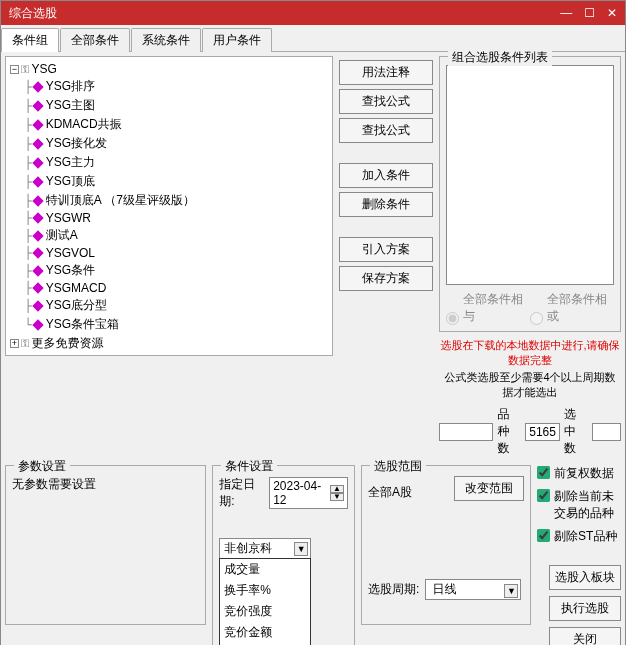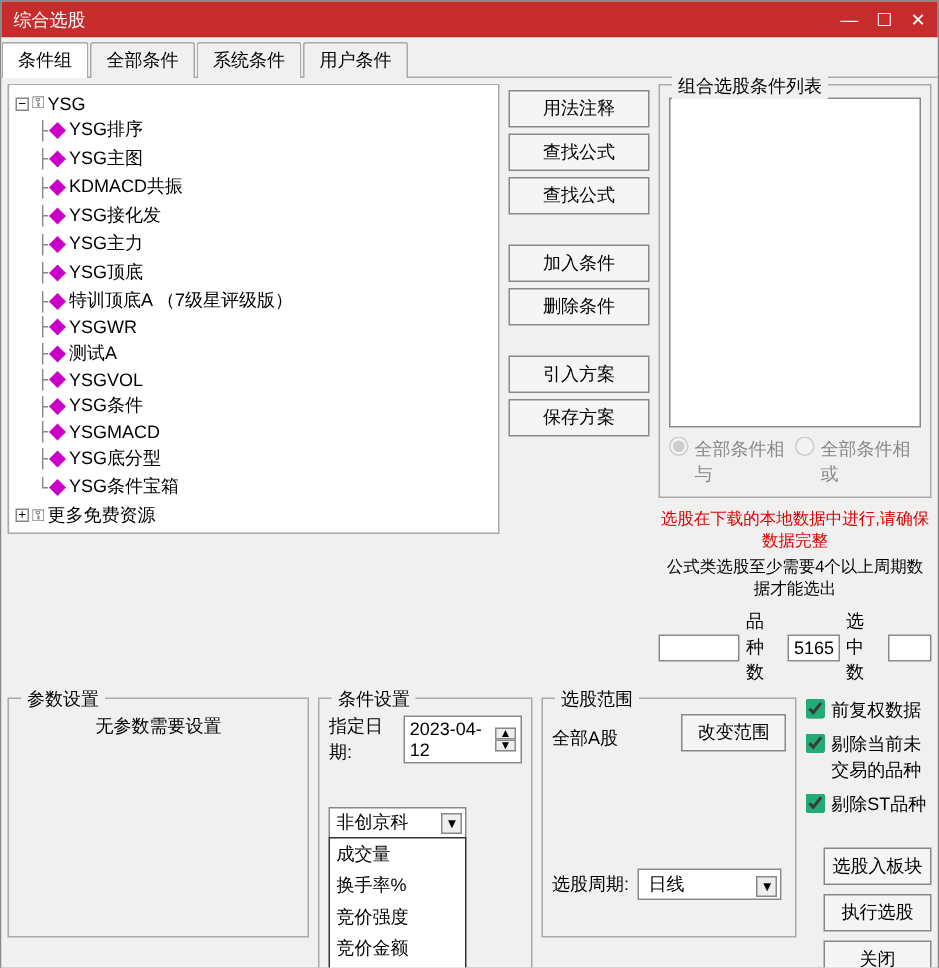--- a/index.html
+++ b/index.html
@@ -21,31 +21,31 @@
 .tree-node .key { font-size:11px; margin-right:2px; color:#555; }
 .tree-node .dia { display:inline-block; width:8px; height:8px; background:#c800c8; transform:rotate(45deg); margin:0 4px 0 2px; }
 .tree-node .lbl { }
 .midcol { width: 94px; display:flex; flex-direction:column; gap:4px; padding-top:4px; }
 .btn { border:1px solid #888; background:#f5f5f5; padding:3px 0; text-align:center; cursor:default; }
 .rightcol { width: 182px; }
 .group { border:1px solid #aaa; padding: 8px 6px 6px 6px; margin-bottom:6px; position:relative; }
 .group > .legend { position:absolute; top:-8px; left:8px; background:#f0f0f0; padding:0 4px; }
 .listbox { border:1px solid #888; background:#fff; height: 220px; width:100%; }
 .radios { display:flex; justify-content:space-around; color:#888; margin-top:6px; }
-.radio { display:flex; align-items:flex-start; gap:4px; }
+.radio { display:flex; align-items:flex-end; gap:4px; }
 .radio input { }
 .warn1 { color:#d00; text-align:center; margin-top:4px; font-size:11px; }
 .warn2 { color:#000; text-align:center; margin-top:2px; font-size:11px; }
 .countrow { display:flex; align-items:center; gap:4px; margin-top:6px; justify-content:flex-start; }
 .countrow .field { border:1px solid #888; background:#fff; height:18px; width:56px; padding:0 3px; display:flex; align-items:center; }
 .countrow .field.sm { width:40px; }
 .lowrow { display:flex; padding: 4px; gap:6px; background:#f0f0f0; }
 .lowgroup { border:1px solid #aaa; padding:10px 6px 6px 6px; position:relative; }
 .lowgroup > .legend { position:absolute; top:-8px; left:8px; background:#f0f0f0; padding:0 4px; }
-.params { width: 206px; height: 160px; text-align: center; }
+.params { width: 206px; height: 160px; }
 .condset { width: 146px; }
 .daterow { display:flex; align-items:center; gap:4px; }
 .datebox { border:1px solid #888; background:#fff; padding:1px 3px; display:flex; align-items:center; gap:4px; }
 .spin { display:flex; flex-direction:column; }
 .spin .sbtn { border:1px solid #888; background:#eee; width:14px; height:8px; font-size:8px; display:flex; align-items:center; justify-content:center; line-height:8px; }
 .combo { border:1px solid #888; background:#fff; display:flex; align-items:center; justify-content:space-between; padding:1px 2px 1px 4px; margin-top:28px; width:92px; }
 .combo .arrow { border:1px solid #888; background:#eee; width:14px; height:14px; display:flex; align-items:center; justify-content:center; font-size:9px; }
 .droplist { border:1px solid #333; background:#fff; width:92px; margin-top:-1px; }
 .droplist .opt { padding:2px 4px; }
 .droplist-wrap { position:relative; }

